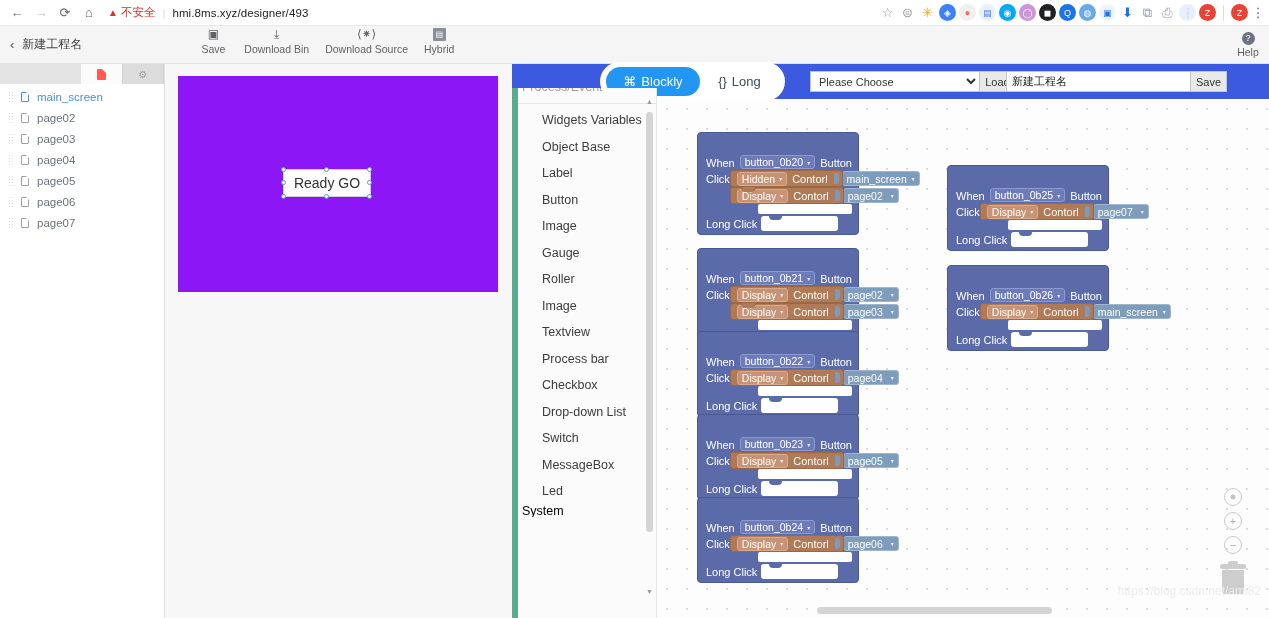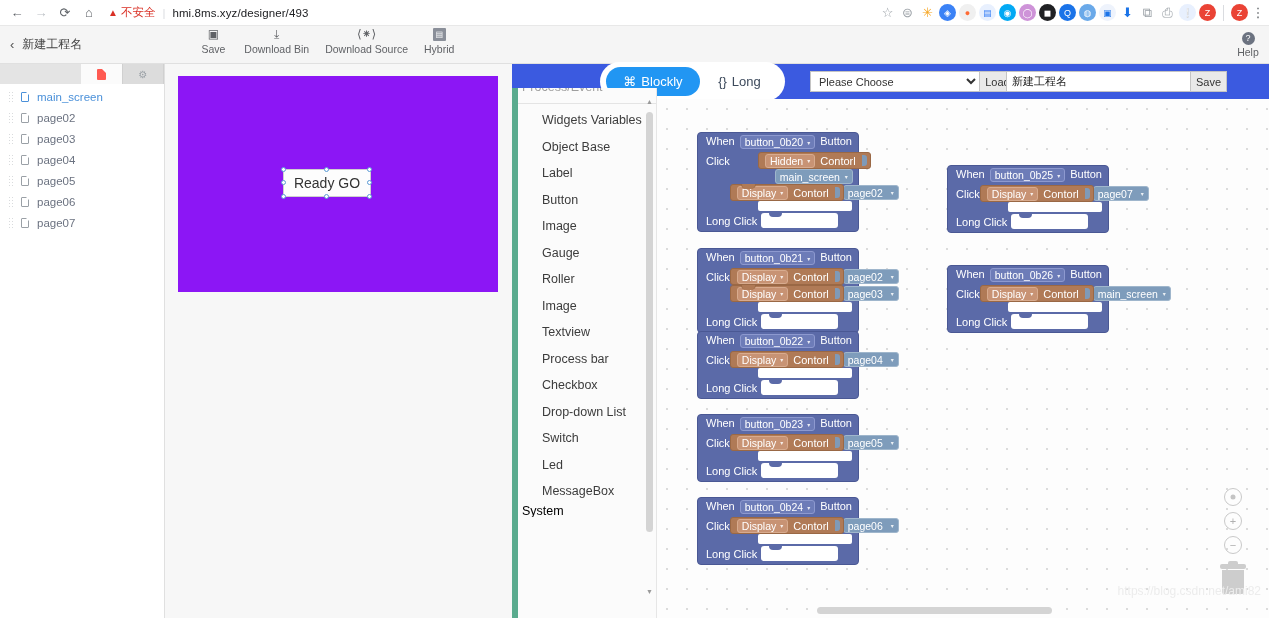--- a/index.html
+++ b/index.html
@@ -194,21 +194,21 @@
     background: #fdfdfd;
     background-image: radial-gradient(circle, #d9d9d9 0.7px, transparent 0.8px);
     background-size: 20px 20px;
     overflow: hidden;
   }
   .blk { position: absolute; }
   .blk-body {
     background: #5b6aa8; border: 1px solid #4a5894; border-radius: 4px;
     color: #ffffff; font-size: 11px; position: relative;
   }
-  .row-when { display: flex; align-items: flex-start; height: 18px; padding: 2px 6px 0 8px; gap: 5px; }
+  .row-when { display: flex; align-items: flex-end; height: 36px; padding: 2px 6px 0 8px; gap: 5px; }
   .fld {
     background: #6d7cb8; border: 1px solid #8d99cf; border-radius: 3px;
     padding: 0 4px; height: 14px; display: flex; align-items: center; gap: 4px;
     font-size: 10.5px; color: #ffffff;
   }
   .caret { font-size: 6px; opacity: 0.85; }
   .row-click { display: flex; align-items: flex-start; padding: 1px 0 0 8px; }
   .row-label { width: 52px; font-size: 11px; padding-top: 3px; text-align: right; }
   .stmt-col { display: flex; flex-direction: column; gap: 0px; }
   .stmt {
@@ -485,24 +485,24 @@
         <div class="tb-leaf">
           <span>Checkbox</span>
         </div>
         <div class="tb-leaf">
           <span>Drop-down List</span>
         </div>
         <div class="tb-leaf">
           <span>Switch</span>
         </div>
         <div class="tb-leaf">
+          <span>MessageBox</span>
+        </div>
+        <div class="tb-leaf">
           <span>Led</span>
-        </div>
-        <div class="tb-leaf">
-          <span>MessageBox</span>
         </div>
       </div>
   <div class="cat-row" style="height:12px;overflow:hidden;">
     <div class="cat-color" style="background:#5aab8e;"></div>
     <span style="padding-left:10px;font-size:12.5px;">System</span>
   </div>
   <div class="tb-scroll">
     <div class="tb-arrowbox" style="top:0;">▲</div>
     <div class="tb-thumb"></div>
     <div class="tb-arrowbox" style="bottom:0;">▼</div>
@@ -517,21 +517,21 @@
               <span>When</span>
               <span class="fld">
                 <span>button_0b20</span>
                 <span class="caret">▾</span>
               </span>
               <span>Button</span>
             </div>
             <div class="row-click">
               <div class="row-label">Click</div>
               <div class="stmt-col">
-                <div style="display: flex; align-items: center; margin-top: 0px; flex-direction: column;">
+                <div style="display: flex; align-items: center; margin-top: 0px;">
                   <div class="stmt">
                     <span class="fld-o">
                       <span>Hidden</span>
                       <span class="caret">▾</span>
                     </span>
                     <span>Contorl</span>
                     <span class="plug"></span>
                   </div>
                   <div class="val" style="width: 78px;">
                     <span style="flex: 1 1 0%;">main_screen</span>

